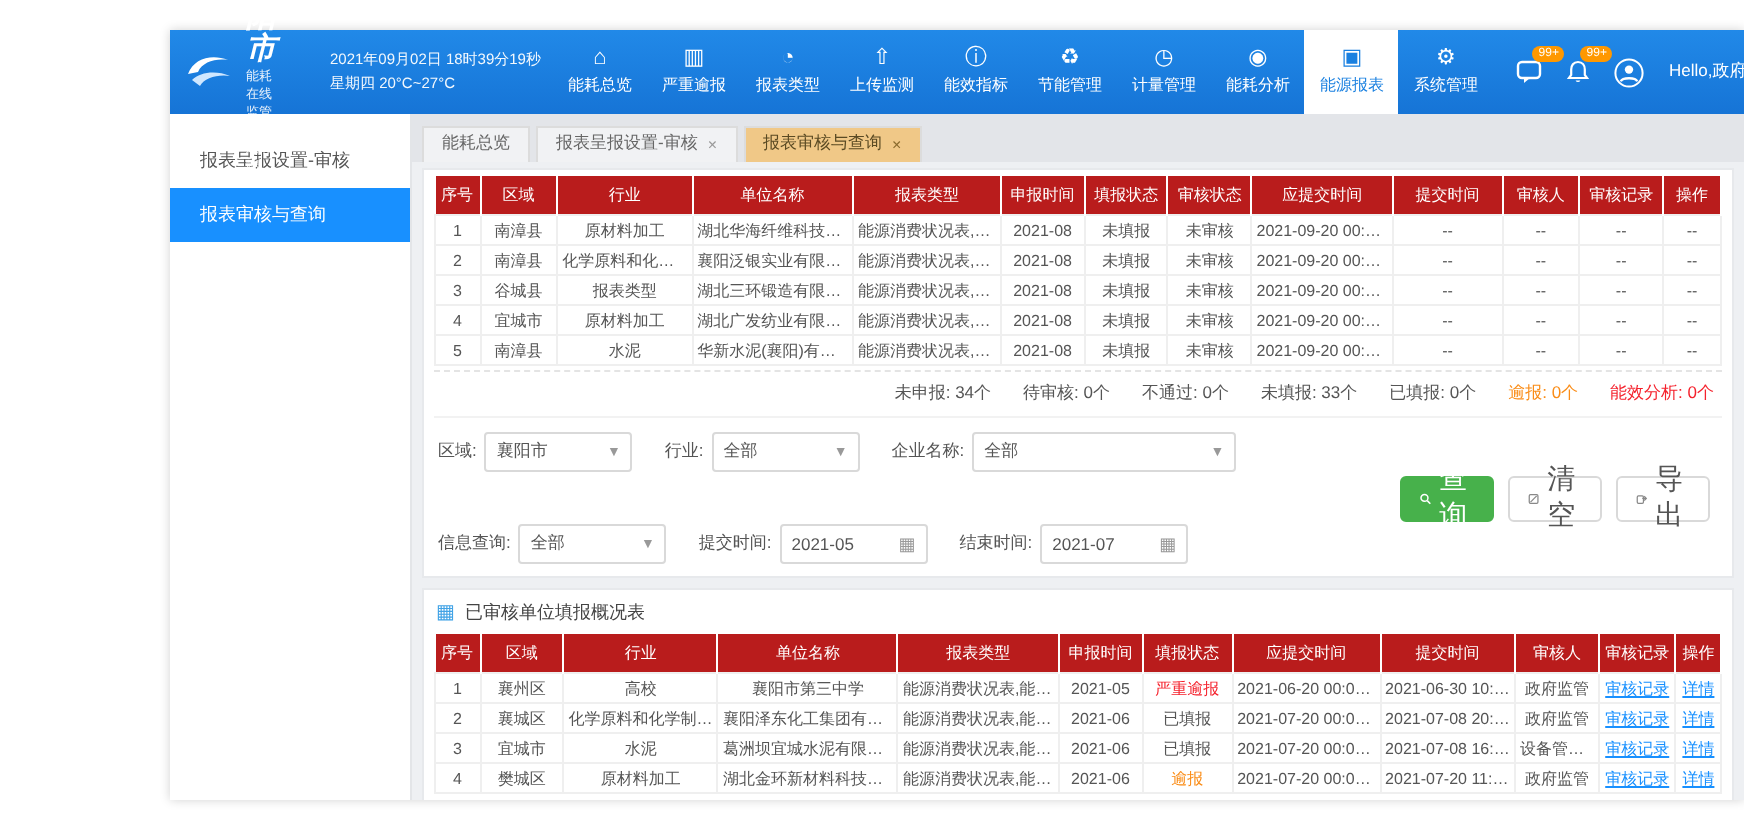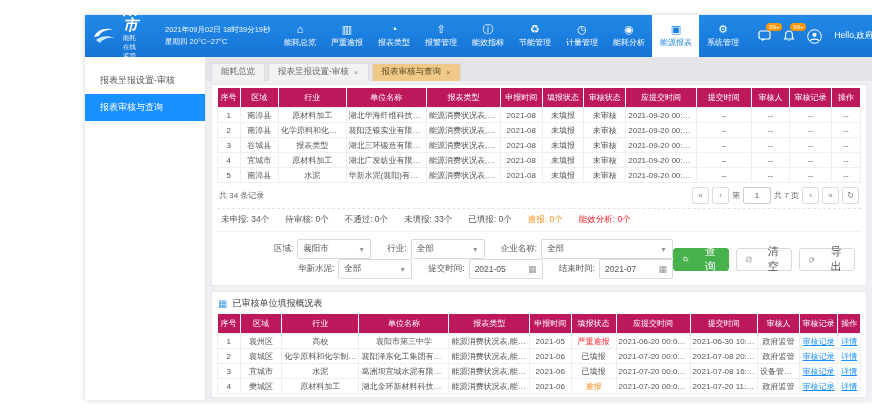--- a/index.html
+++ b/index.html
@@ -27,41 +27,41 @@
   .main{flex:1;display:flex;flex-direction:column;min-width:0;}
   .tabbar{height:21px;background:#e3e5e9;display:flex;align-items:flex-end;gap:3px;padding:3px 5px 0;flex:0 0 auto;}
   .tab{background:#f1f2f4;border:1px solid #dcdcdc;border-bottom:none;font-size:8.5px;padding:2px 9px 3px;color:#666;display:flex;align-items:center;gap:5px;cursor:pointer;white-space:nowrap;}
   .tab.active{background:#f0c887;color:#5a4a23;}
   .tab .x{font-size:8px;color:#999;}
   .tab.active .x{color:#8a6b2d;}
   .content{flex:1;padding:3px 5px 4px;display:flex;flex-direction:column;gap:5px;min-height:0;overflow:hidden;}
   .panel{background:#fff;border:1px solid #e7e9ec;padding:3px 5px;}
   
   table{width:100%;border-collapse:collapse;table-layout:fixed;}
-  th{background:#be185d;color:#fff;font-size:8px;font-weight:normal;height:17px;border-right:1px solid rgba(255,255,255,.45);white-space:nowrap;overflow:hidden;}
+  th{background:#b91c1c;color:#fff;font-size:8px;font-weight:normal;height:17px;border-right:1px solid rgba(255,255,255,.45);white-space:nowrap;overflow:hidden;}
   td{height:14px;border:1px solid #efefef;color:#555;font-size:8px;text-align:center;white-space:nowrap;overflow:hidden;text-overflow:ellipsis;padding:0 2px;}
   td.st-red,.sum-red{color:#f5222d;}
   td.st-orange,.sum-orange{color:#fa8c16;}
   a.cell-link{color:#1890ff;text-decoration:underline;cursor:pointer;}
   .pager-row{display:flex;justify-content:space-between;align-items:center;font-size:8px;color:#666;padding:4px 2px 2px;}
   .pager{display:flex;gap:3px;align-items:center;}
   .pg-btn{min-width:15px;height:15px;border:1px solid #ddd;background:#fff;font-size:8px;display:flex;align-items:center;justify-content:center;color:#777;border-radius:2px;cursor:pointer;}
   .pg-input{width:22px;height:13px;font-size:8px;text-align:center;border:1px solid #ccc;border-radius:2px;color:#555;}
   .pg-text{color:#666;}
-  .summary-row{border-top:1px dashed #e4e4e4;margin-top:2px;padding:5px 4px 2px;font-size:8.5px;display:flex;gap:16px;color:#555;flex-wrap:wrap;}
+  .summary-row{border-top:1px dashed #e4e4e4;margin-top:2px;padding:5px 4px 2px;font-size:8.5px;display:flex;gap:16px;color:#555;flex-wrap:wrap;justify-content:flex-end;}
   
   .filter-area{display:flex;justify-content:space-between;align-items:center;padding:7px 2px 3px;border-top:1px solid #f2f2f2;margin-top:3px;}
-  .filter-grid{display:flex;flex-wrap:wrap;gap:0 16px;max-width:545px;justify-content:flex-end;}
+  .filter-grid{display:flex;flex-wrap:wrap;gap:26px 16px;max-width:545px;}
   .filter{display:flex;align-items:center;gap:4px;font-size:8.5px;color:#555;}
   .fbox{border:1px solid #d9d9d9;border-radius:2px;height:18px;display:flex;align-items:center;justify-content:space-between;gap:6px;padding:0 5px;min-width:62px;background:#fff;color:#555;cursor:pointer;}
   .fbox.wide{min-width:120px;}
   .fbox .car{color:#999;font-size:7px;}
   .fbox .cal{color:#999;font-size:9px;}
   .btns{display:flex;gap:7px;align-items:center;padding-right:4px;}
-  .btn{height:21px;border:1px solid #d9d9d9;background:#fff;border-radius:3px;font-size:11px;padding:0 9px;display:flex;align-items:center;gap:16px;color:#555;cursor:pointer;}
+  .btn{height:21px;border:1px solid #d9d9d9;background:#fff;border-radius:3px;font-size:14px;padding:0 9px;display:flex;align-items:center;gap:4px;color:#555;cursor:pointer;}
   .btn.primary{background:#47b14b;border-color:#47b14b;color:#fff;}
   .btn svg{display:block;}
   .sec-title{display:flex;align-items:center;gap:5px;font-size:9px;color:#444;padding:2px 1px 4px;}
   .sec-title .ico{color:#41a3e6;font-size:10px;}
 </style>
 </head>
 <body>
 
 <div class="page">
   <div class="app">
@@ -91,21 +91,21 @@
           <div class="nav-item">
             <span class="ni">▥</span>
             <span>严重逾报</span>
           </div>
           <div class="nav-item">
             <span class="ni">◔</span>
             <span>报表类型</span>
           </div>
           <div class="nav-item">
             <span class="ni">⇧</span>
-            <span>报警管理</span>
+            <span>上传监测</span>
           </div>
           <div class="nav-item">
             <span class="ni">ⓘ</span>
             <span>能效指标</span>
           </div>
           <div class="nav-item">
             <span class="ni">♻</span>
             <span>节能管理</span>
           </div>
           <div class="nav-item">
@@ -281,33 +281,20 @@
                     <td>未审核</td>
                     <td>2021-09-20 00:00:00</td>
                     <td>--</td>
                     <td>--</td>
                     <td>--</td>
                     <td>--</td>
                   </tr>
                 </tbody>
               </table>
 
-            <div class="pager-row">
-              <span>共 34 条记录</span>
-              <div class="pager">
-                <span class="pg-btn">«</span>
-                <span class="pg-btn">‹</span>
-                <span class="pg-text">第</span>
-                <input class="pg-input" value="1" style="">
-                <span class="pg-text">共 7 页</span>
-                <span class="pg-btn">›</span>
-                <span class="pg-btn">»</span>
-                <span class="pg-btn">↻</span>
-              </div>
-            </div>
 
             <div class="summary-row">
                 <span>未申报: 34个</span>
                 <span>待审核: 0个</span>
                 <span>不通过: 0个</span>
                 <span>未填报: 33个</span>
                 <span>已填报: 0个</span>
                 <span class="sum-orange">逾报: 0个</span>
                 <span class="sum-red">能效分析: 0个</span>
               </div>
@@ -329,21 +316,21 @@
                     </div>
                   </div>
                   <div class="filter">
                     <span>企业名称:</span>
                     <div class="fbox wide">
                       <span>全部</span>
                       <span class="car">▼</span>
                     </div>
                   </div>
                   <div class="filter">
-                    <span>华新水泥:</span>
+                    <span>信息查询:</span>
                     <div class="fbox">
                       <span>全部</span>
                       <span class="car">▼</span>
                     </div>
                   </div>
                   <div class="filter">
                     <span>提交时间:</span>
                     <div class="fbox">
                       <span>2021-05</span>
                       <span class="cal">▦</span>

